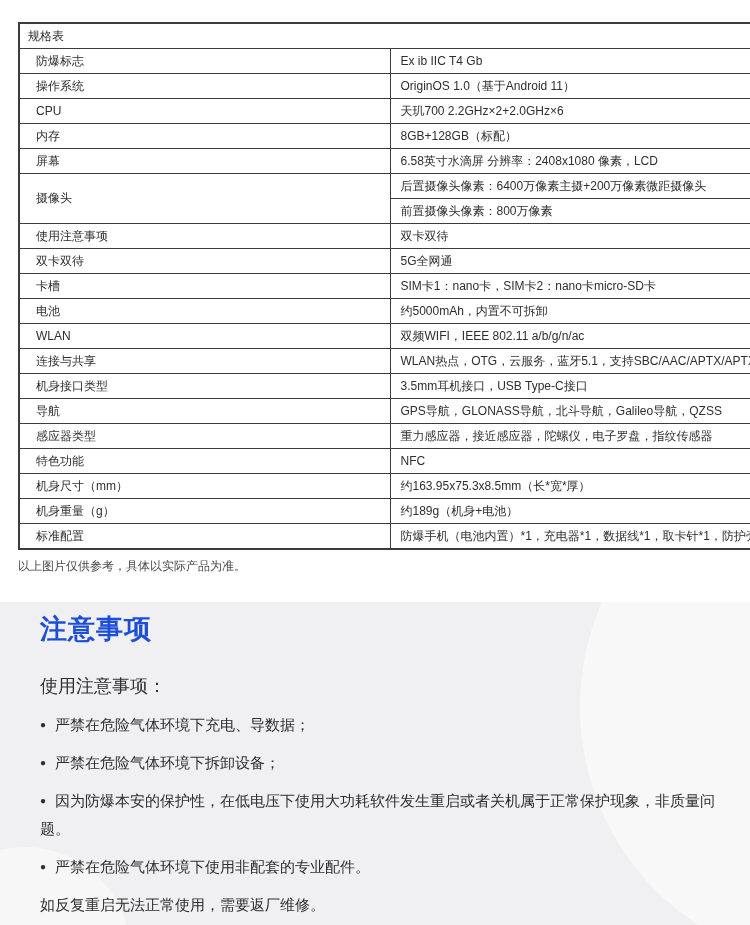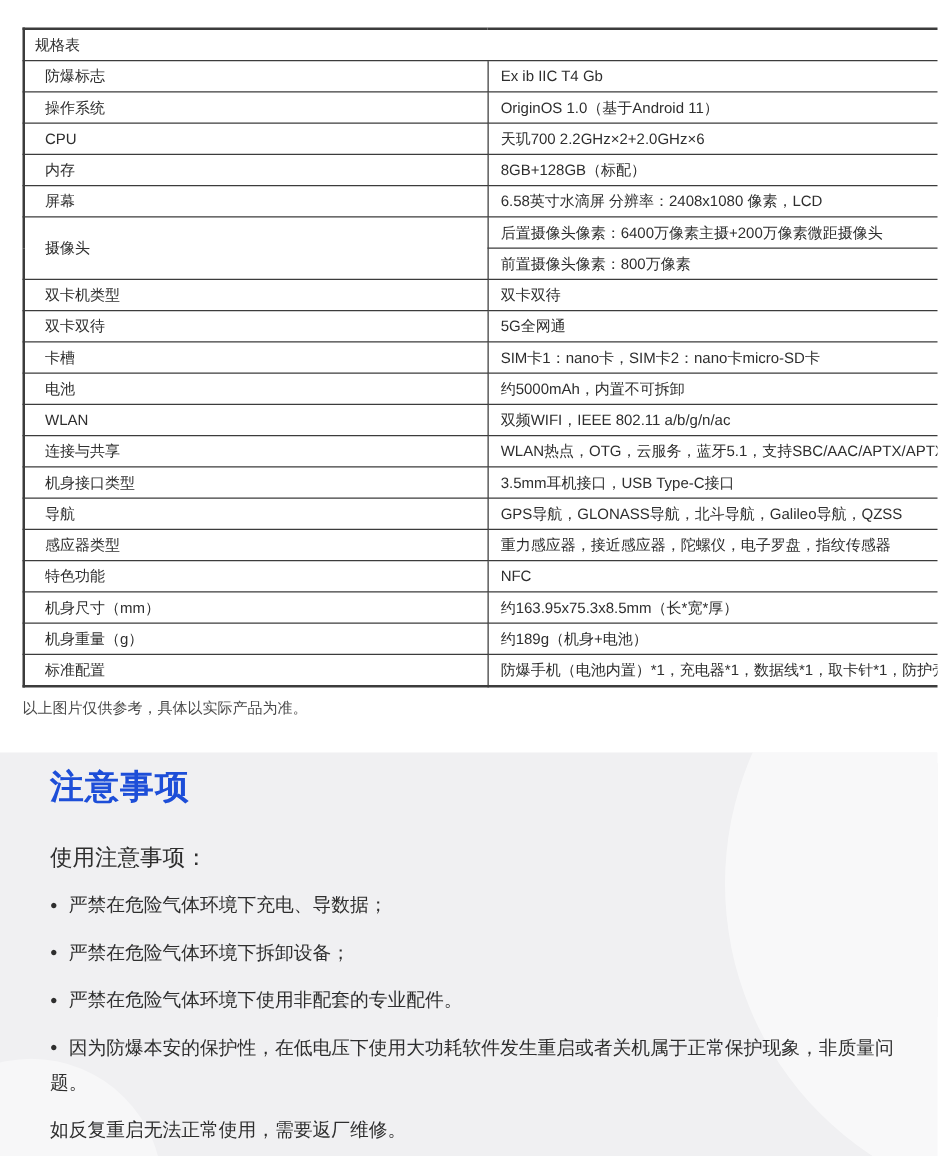--- a/index.html
+++ b/index.html
@@ -119,21 +119,21 @@
             <td class="value">6.58英寸水滴屏 分辨率：2408x1080 像素，LCD</td>
           </tr>
           <tr>
             <td class="label" rowspan="2">摄像头</td>
             <td class="value">后置摄像头像素：6400万像素主摄+200万像素微距摄像头</td>
           </tr>
           <tr>
             <td class="value">前置摄像头像素：800万像素</td>
           </tr>
           <tr>
-            <td class="label" rowspan="1">双卡机类型</td>
+            <td class="label" rowspan="1">使用注意事项</td>
             <td class="value">双卡双待</td>
           </tr>
           <tr>
             <td class="label" rowspan="1">双卡双待</td>
             <td class="value">5G全网通</td>
           </tr>
           <tr>
             <td class="label" rowspan="1">卡槽</td>
             <td class="value">SIM卡1：nano卡，SIM卡2：nano卡micro-SD卡</td>
           </tr>
@@ -184,21 +184,21 @@
 
   <div class="notice" style="background: rgb(240, 240, 242);">
     <div class="decor decor1"></div>
     <div class="decor decor2"></div>
     <div class="notice-content">
       <h2 class="notice-title" style="color: #1d4ed8;">注意事项</h2>
       <div>
           <div class="notice-heading">使用注意事项：</div>
           <div class="notice-item"><span class="bullet-icon">●</span><span>严禁在危险气体环境下充电、导数据；</span></div>
           <div class="notice-item"><span class="bullet-icon">●</span><span>严禁在危险气体环境下拆卸设备；</span></div>
+          <div class="notice-item"><span class="bullet-icon">●</span><span>因为防爆本安的保护性，在低电压下使用大功耗软件发生重启或者关机属于正常保护现象，非质量问题。</span></div>
           <div class="notice-item"><span class="bullet-icon">●</span><span>严禁在危险气体环境下使用非配套的专业配件。</span></div>
-          <div class="notice-item"><span class="bullet-icon">●</span><span>因为防爆本安的保护性，在低电压下使用大功耗软件发生重启或者关机属于正常保护现象，非质量问题。</span></div>
           <div class="notice-item"><span>如反复重启无法正常使用，需要返厂维修。</span></div>
           <div class="notice-heading">售后注意事项：</div>
         </div>
     </div>
   </div>
 
 </div>
 
 </body></html>

